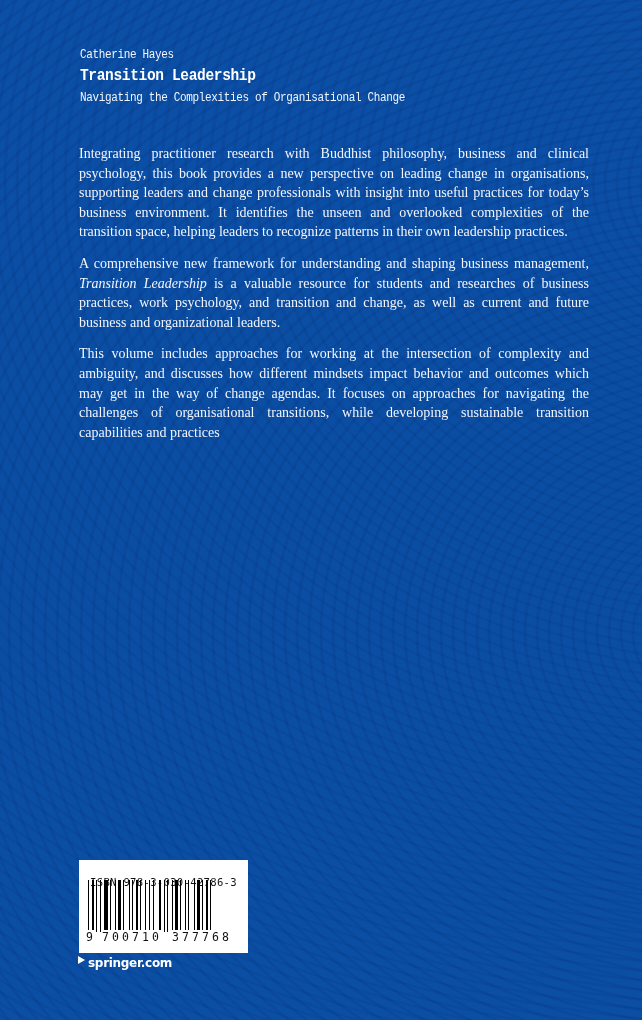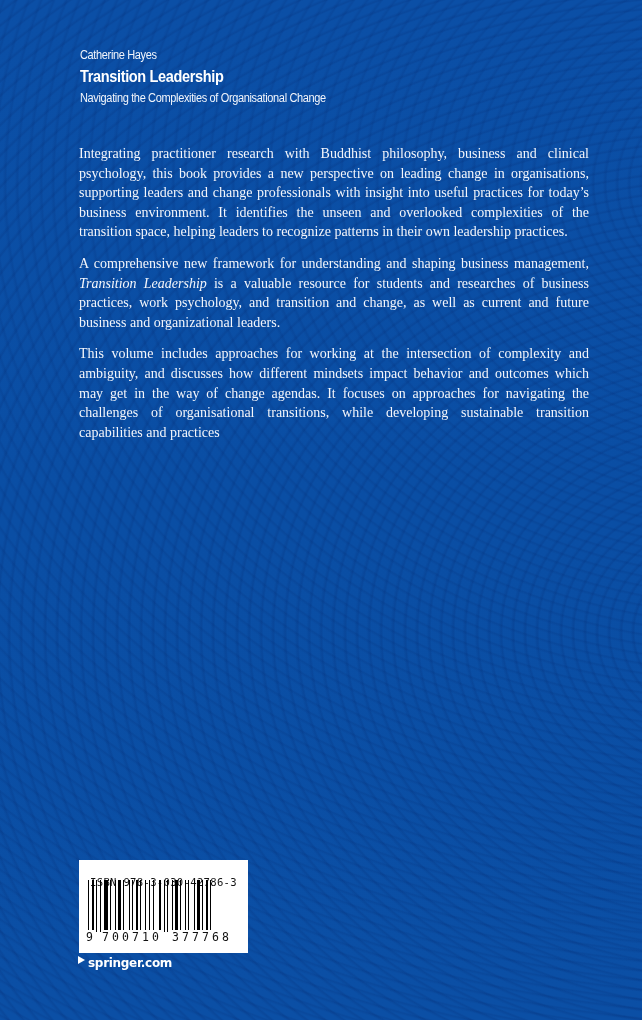--- a/index.html
+++ b/index.html
@@ -10,21 +10,21 @@
     .cover {
       position: relative; width: 642px; height: 1020px;
       background-color: #0b4fa5;
       background-image:
         radial-gradient(ellipse 900px 700px at 160% 60%, rgba(0,20,80,0.0) 0, rgba(0,20,80,0.0) 100%),
         repeating-radial-gradient(ellipse 520px 420px at 115% 62%, rgba(255,255,255,0.0) 0px, rgba(255,255,255,0.0) 7px, rgba(0,25,90,0.14) 9px, rgba(0,25,90,0.0) 12px),
         repeating-radial-gradient(ellipse 380px 300px at 120% 18%, rgba(0,25,90,0.0) 0px, rgba(0,25,90,0.0) 7px, rgba(0,25,90,0.12) 9px, rgba(0,25,90,0.0) 12px),
         linear-gradient(180deg, #0b4fa6 0%, #0a4ea4 50%, #0b4fa5 100%);
       color: #ffffff;
     }
-    .header { position: absolute; left: 80px; top: 47px; font-family: Liberation Sans, sans-serif; }
+    .header { position: absolute; left: 80px; top: 47px; font-family: Liberation Mono, monospace; }
     .author { font-size: 12.5px; line-height: 16px; color: #f2f5fb; letter-spacing: -0.4px; transform: scaleX(0.88); transform-origin: left; white-space: nowrap; }
     .title { font-size: 16.5px; font-weight: bold; line-height: 22px; margin-top: 2px; color: #ffffff; letter-spacing: -0.4px; transform: scaleX(0.88); transform-origin: left; white-space: nowrap; }
     .subtitle { font-size: 12.5px; line-height: 16px; margin-top: 3px; color: #f2f5fb; letter-spacing: -0.4px; transform: scaleX(0.88); transform-origin: left; white-space: nowrap; }
 
     .blurb { position: absolute; left: 79px; top: 144px; width: 510px; font-size: 14px; line-height: 19.6px; color: #f4f6fb; text-align: justify; }
     .blurb p { margin: 0 0 12px 0; }
     .blurb em { font-style: italic; }
 
     .isbn-box {
       position: absolute; left: 79px; top: 860px; width: 169px; height: 93px;

